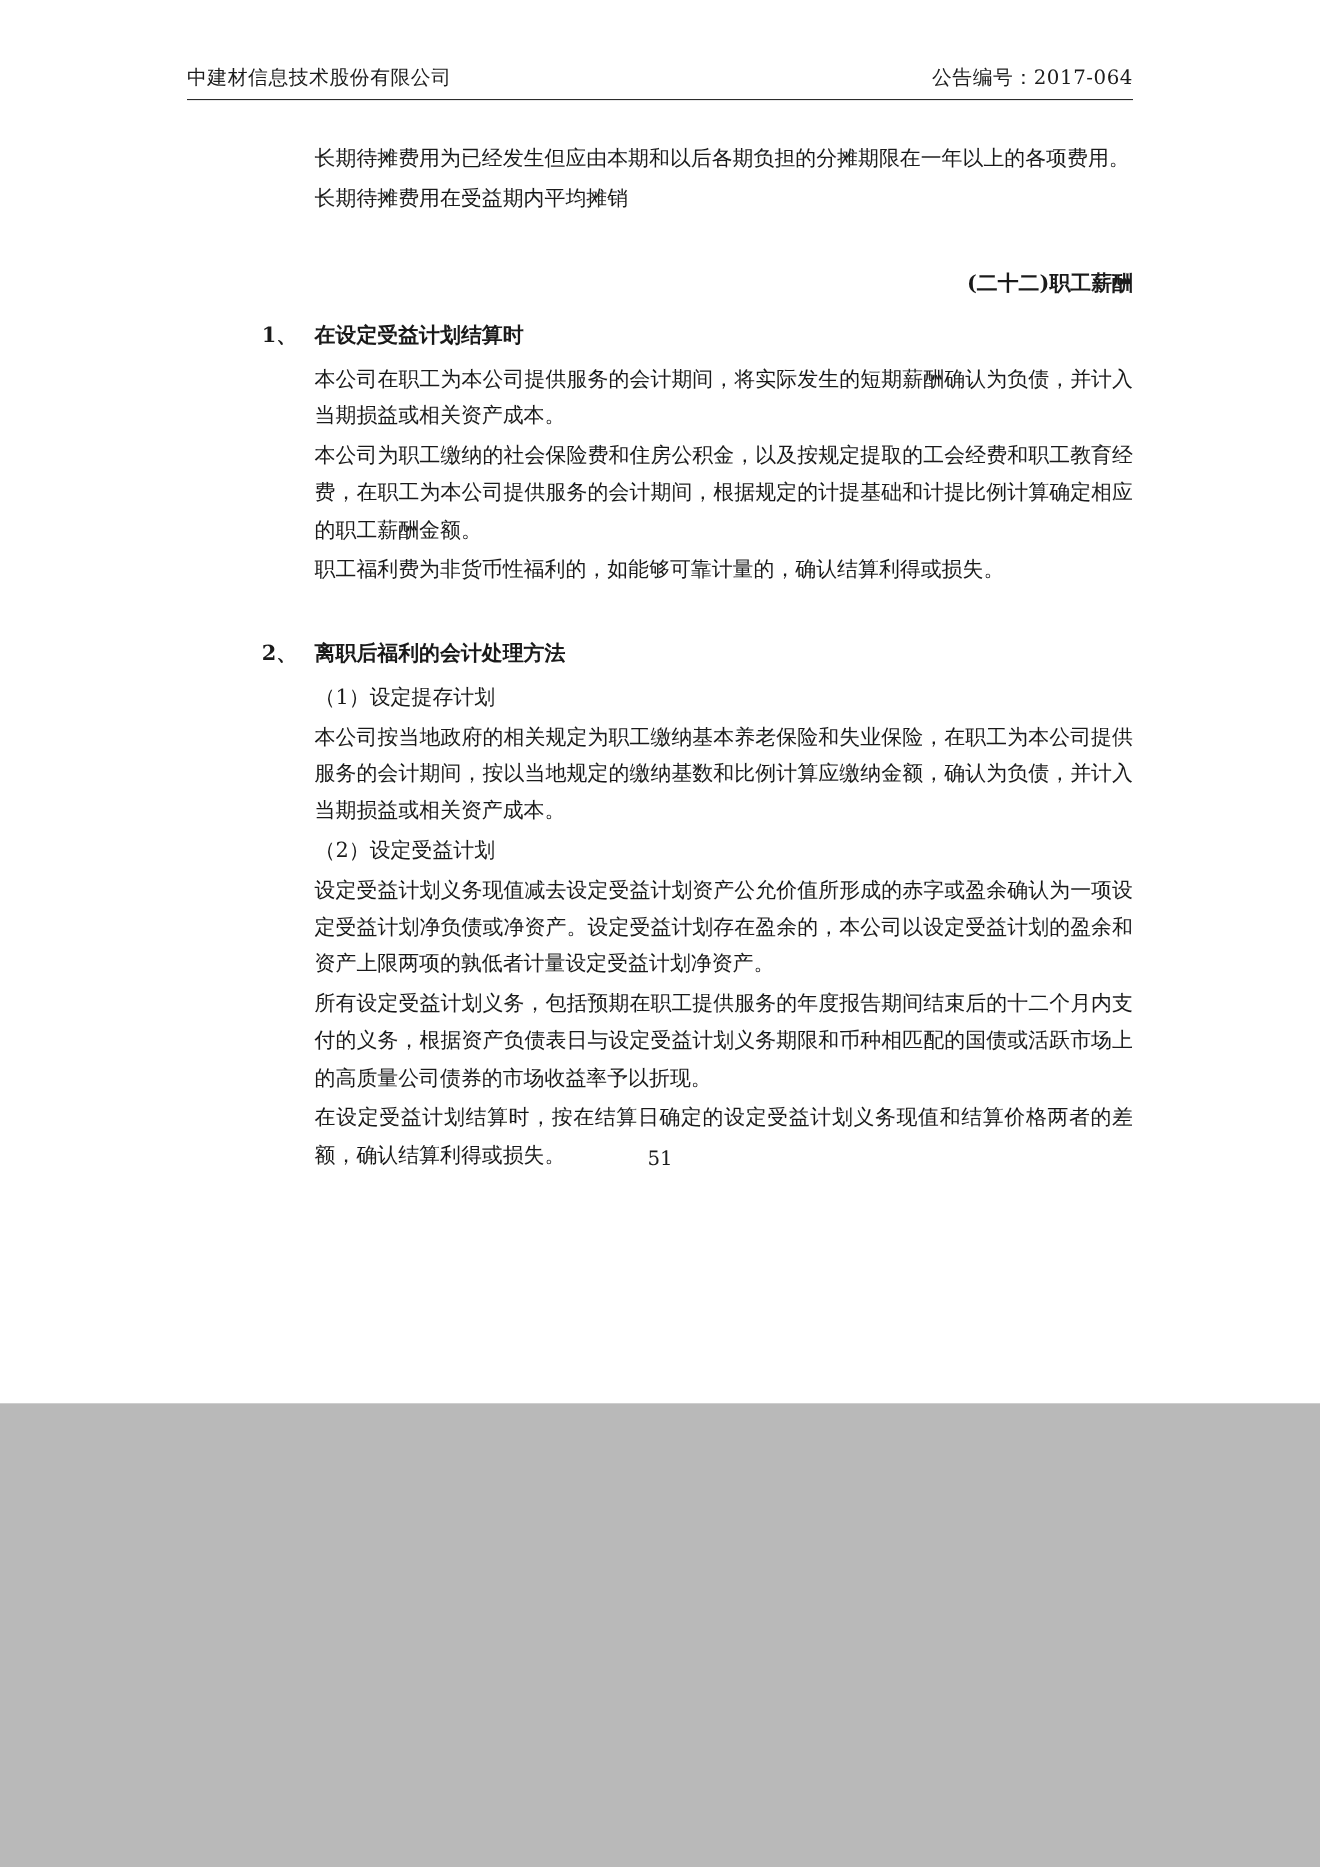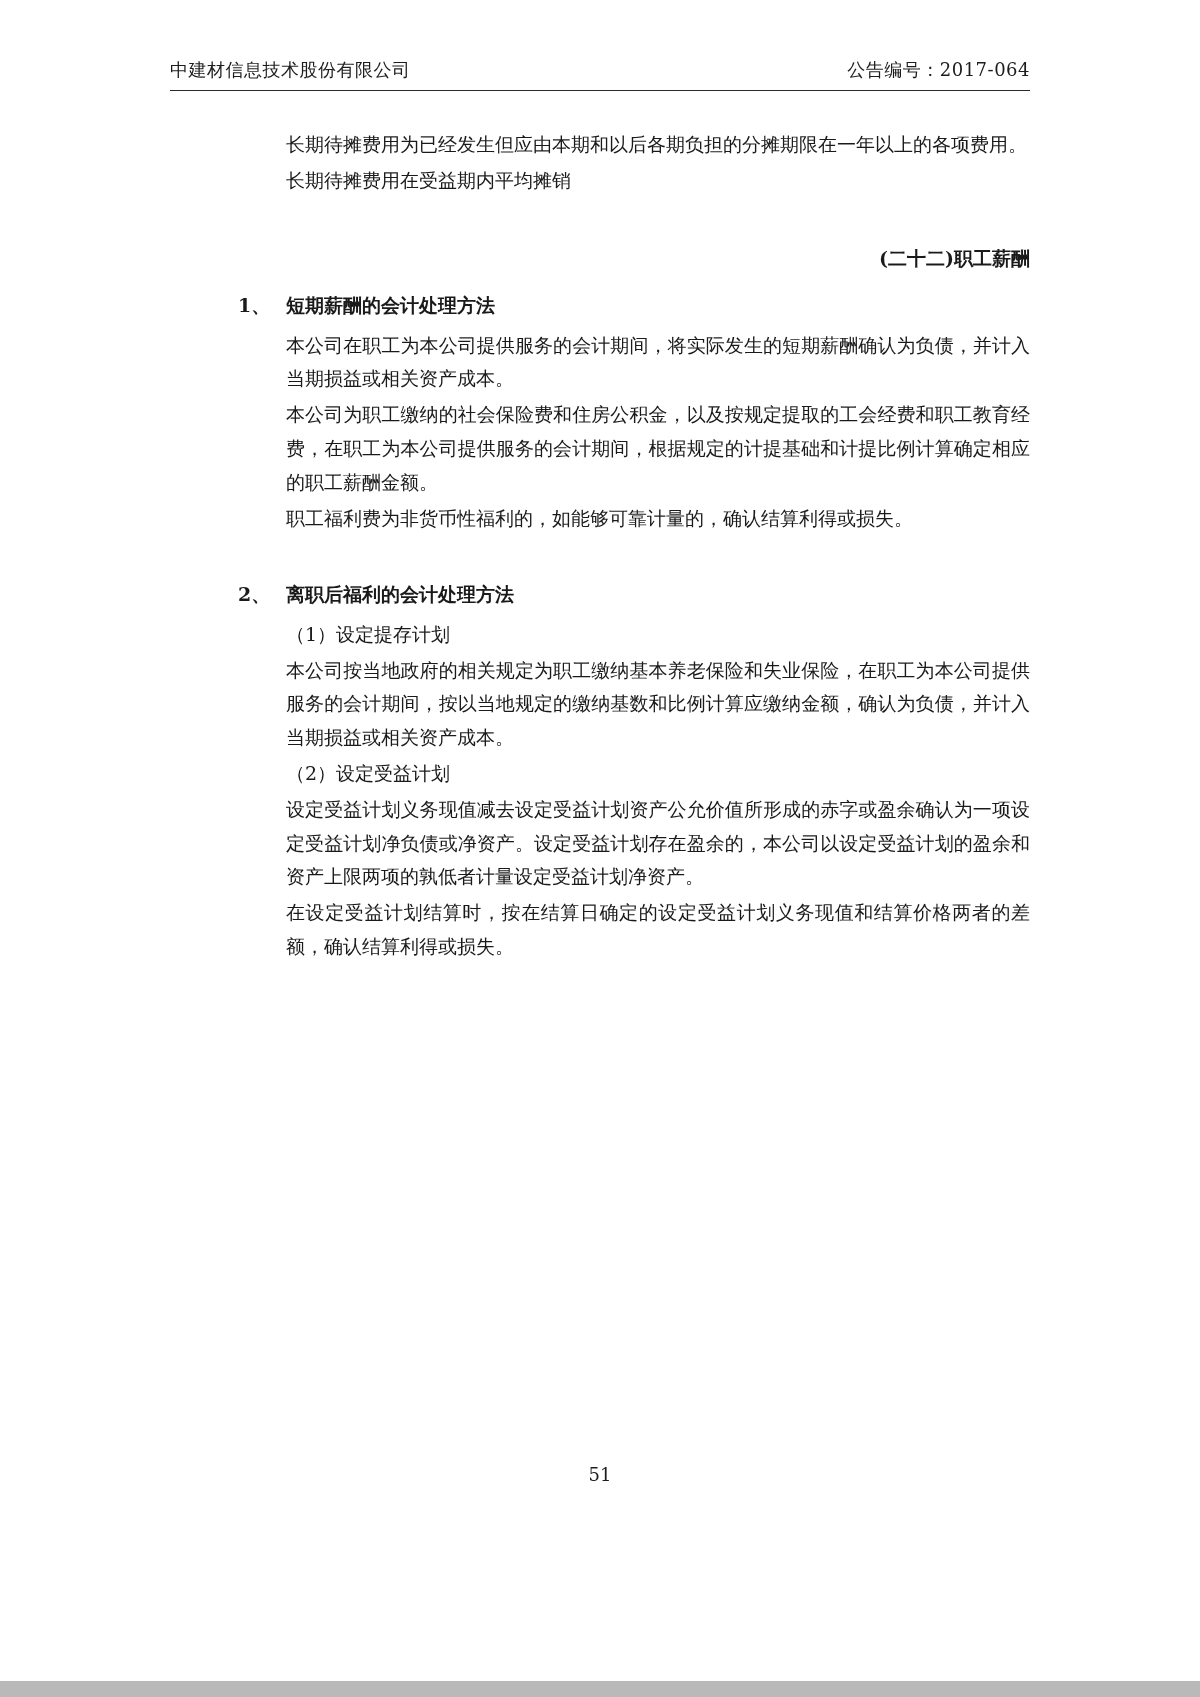--- a/index.html
+++ b/index.html
@@ -2,21 +2,21 @@
 <html><head>
 <meta charset="utf-8">
 <style>
   html, body {
     margin: 0;
     padding: 0;
     background: #b9b9b9;
   }
   .page {
     width: 1200px;
-    height: 1681px;
+    height: 1276px;
     background: #ffffff;
     position: relative;
     box-sizing: border-box;
     font-family: "DejaVu Serif", "Liberation Serif", serif;
     color: #1a1a1a;
     overflow: hidden;
   }
   .content {
     position: absolute;
     left: 170px;
@@ -93,21 +93,21 @@
     line-height: 1.78;
     margin: 0 0 2px 0;
     padding-left: 116px;
     text-align: justify;
     text-justify: inter-ideograph;
   }
   .gap-md { height: 24px; }
 
   .page-number {
     position: absolute;
-    bottom: 196px;
+    bottom: 212px;
     left: 0;
     right: 0;
     text-align: center;
     font-size: 18px;
     color: #1c1c1c;
   }
 </style>
 </head>
 <body>
 
@@ -123,34 +123,35 @@
     <div class="body-area">
 
       <p class="para">长期待摊费用为已经发生但应由本期和以后各期负担的分摊期限在一年以上的各项费用。</p>
       <p class="para">长期待摊费用在受益期内平均摊销</p>
 
       <div class="sec-head sec-head-2">
         <span class="num">(二十二)</span><span>职工薪酬</span>
       </div>
 
       <div class="sub-head">
-        <span class="snum">1、</span><span>短期薪酬的会计处理方法</span>
+        <span class="snum">1、</span><span>在设定受益计划结算时</span>
       </div>
       <p class="para">本公司在职工为本公司提供服务的会计期间，将实际发生的短期薪酬确认为负债，并计入当期损益或相关资产成本。</p>
       <p class="para">本公司为职工缴纳的社会保险费和住房公积金，以及按规定提取的工会经费和职工教育经费，在职工为本公司提供服务的会计期间，根据规定的计提基础和计提比例计算确定相应的职工薪酬金额。</p>
       <p class="para">职工福利费为非货币性福利的，如能够可靠计量的，确认结算利得或损失。</p>
 
       <div class="gap-md"></div>
 
       <div class="sub-head">
         <span class="snum">2、</span><span>离职后福利的会计处理方法</span>
       </div>
       <p class="para">（1）设定提存计划</p>
       <p class="para">本公司按当地政府的相关规定为职工缴纳基本养老保险和失业保险，在职工为本公司提供服务的会计期间，按以当地规定的缴纳基数和比例计算应缴纳金额，确认为负债，并计入当期损益或相关资产成本。</p>
       <p class="para">（2）设定受益计划</p>
       <p class="para">设定受益计划义务现值减去设定受益计划资产公允价值所形成的赤字或盈余确认为一项设定受益计划净负债或净资产。设定受益计划存在盈余的，本公司以设定受益计划的盈余和资产上限两项的孰低者计量设定受益计划净资产。</p>
+      <p class="para">所有设定受益计划义务，包括预期在职工提供服务的年度报告期间结束后的十二个月内支付的义务，根据资产负债表日与设定受益计划义务期限和币种相匹配的国债或活跃市场上的高质量公司债券的市场收益率予以折现。</p>
       <p class="para">在设定受益计划结算时，按在结算日确定的设定受益计划义务现值和结算价格两者的差额，确认结算利得或损失。</p>
 
     </div>
 
     <div class="page-number">51</div>
   </div>
 </div>
 
 </body></html>

